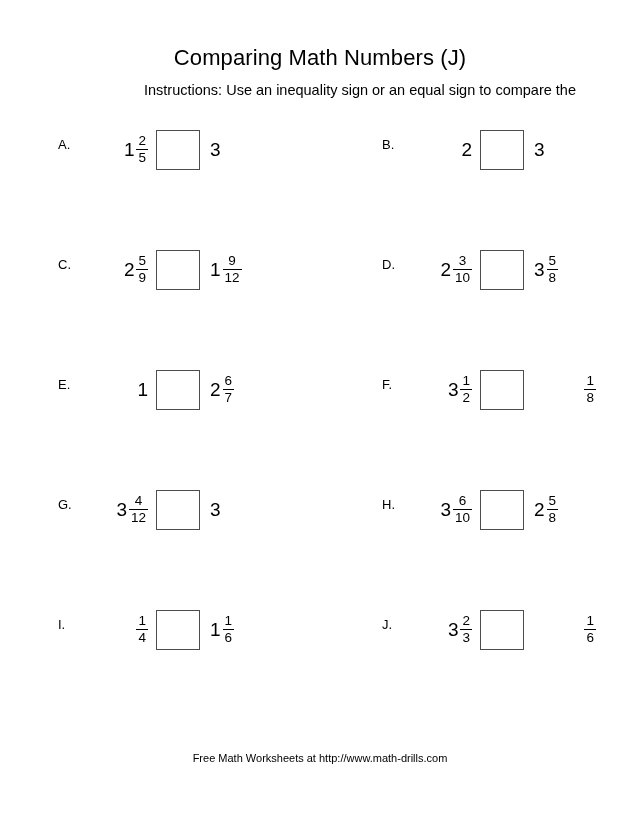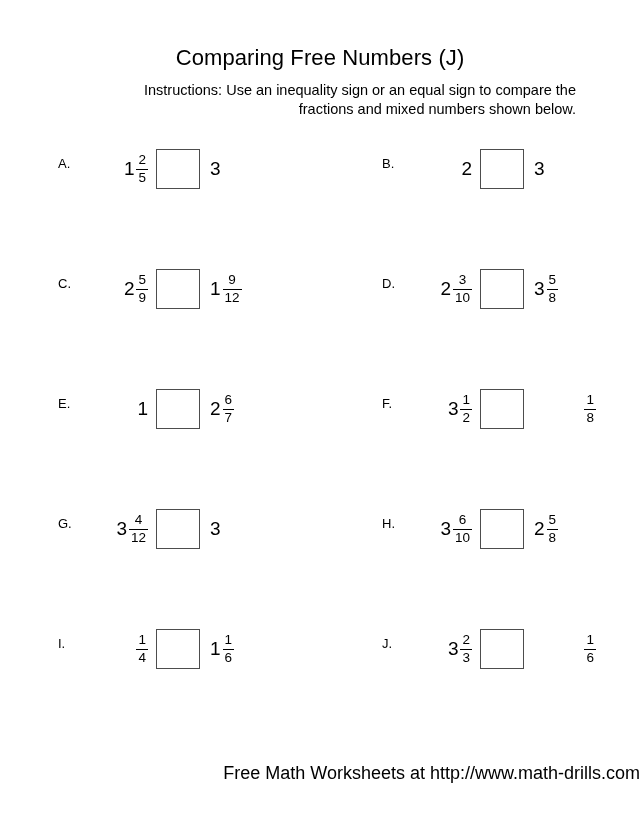--- a/index.html
+++ b/index.html
@@ -126,35 +126,34 @@
     height: 40px;
     border: 1.4px solid #4d4d4d;
     background: #ffffff;
     box-sizing: border-box;
     flex: 0 0 44px;
     margin-top: 2px;
   }
 
   
   .footer {
-    text-align: right;
-    font-size: 18px;
-    padding-bottom: 44px;
+    text-align: center;
+    font-size: 11px;
+    padding-bottom: 64px;
   }
 </style>
 </head>
 <body>
 
 <div class="page">
 
   <div class="header">
-    <h1 class="title">Comparing Free Numbers (J)</h1>
+    <h1 class="title">Comparing Math Numbers (J)</h1>
     <p class="instructions">
       <span>Instructions: Use an inequality sign or an equal sign to compare the</span>
-      <span>fractions and mixed numbers shown below.</span>
     </p>
   </div>
 
   <div class="problems" id="problem-grid">
       <div class="prow">
         <div class="pcell left">
           <div class="plabel">A.</div>
           <div class="operand lhs">
             <span class="whole">1</span>
             <span class="fraction">

